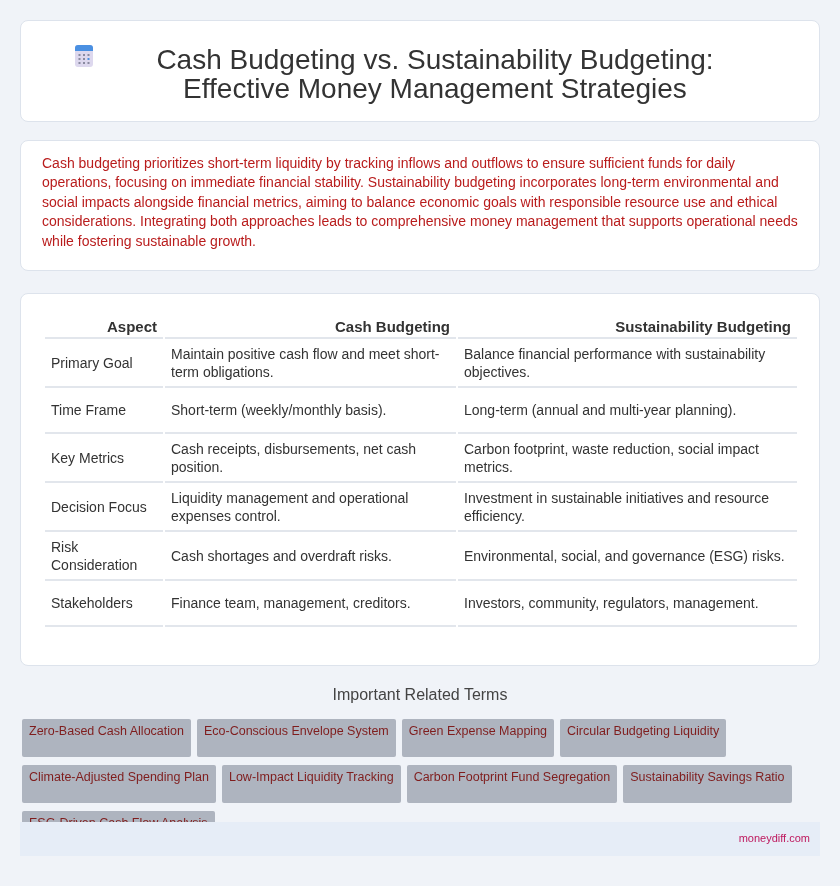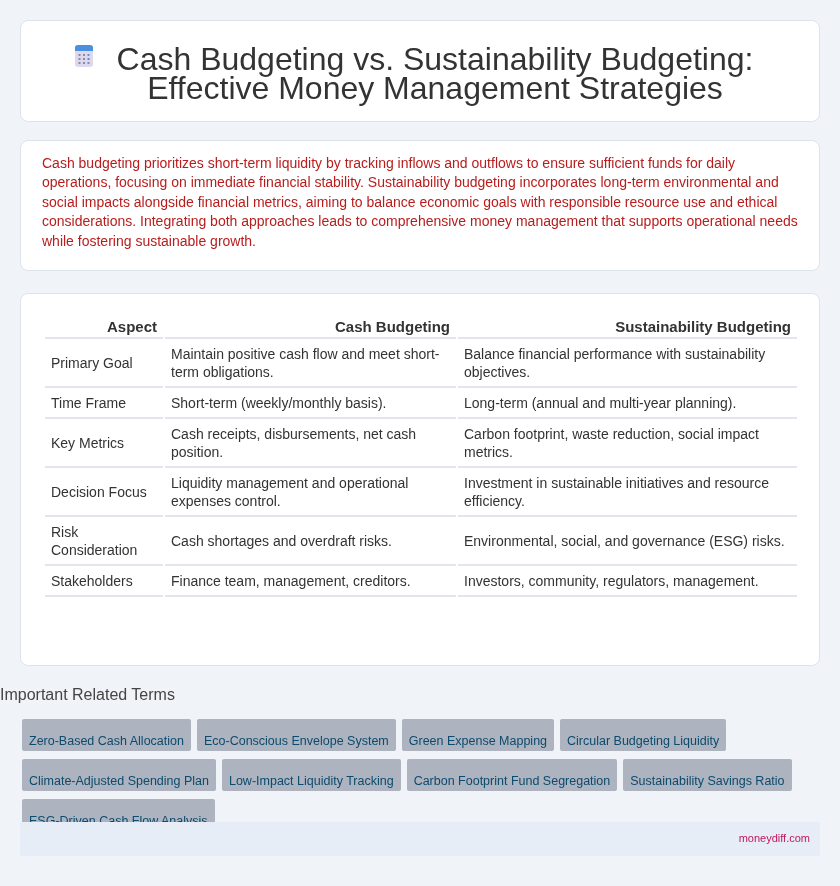--- a/index.html
+++ b/index.html
@@ -7,21 +7,21 @@
     body { font-family: "Liberation Sans", sans-serif; color: #333; position: relative; }
 
     .card {
       position: absolute; left: 20px; width: 800px;
       background: #ffffff; border: 1px solid #dde3ec; border-radius: 8px;
     }
     #header-card { top: 20px; height: 102px; }
     .title-wrap { position: absolute; left: 0; right: 0; top: 24px; text-align: center; }
     .title-icon { position: absolute; left: 54px; top: 24px; width: 18px; height: 22px; }
     .page-title {
-      font-size: 32px; line-height: 29px; color: #333; font-weight: normal;
+      font-size: 28px; line-height: 29px; color: #333; font-weight: normal;
       padding: 0 50px 0 80px; display: inline-block;
     }
 
     #intro-card { top: 140px; height: 131px; }
     .intro-text {
       position: absolute; left: 21px; right: 18px; top: 13px;
       font-size: 14px; line-height: 19.4px; color: #b91c1c;
     }
 
     #table-card { top: 293px; height: 373px; }
@@ -33,31 +33,31 @@
       font-weight: bold; color: #333; font-size: 15px; text-align: right;
       padding: 3px 6px 2px; border-bottom: 2px solid #e2e6ec; height: 22px;
     }
     table.compare td {
       padding: 4px 6px; line-height: 18px; color: #333; vertical-align: middle;
       border-bottom: 2px solid #e2e6ec;
     }
     table.compare td.aspect { width: 118px; }
     table.compare td.cash { width: 291px; }
     .row-2 td { height: 49px; }
-    .row-1 td { height: 31px; }
+    .row-1 td { height: 46px; }
 
     .related-title {
       position: absolute; left: 0; width: 840px; top: 686px;
-      font-size: 16px; color: #444;
+      text-align: center; font-size: 16px; color: #444;
     }
     .tags { position: absolute; left: 22px; top: 719px; width: 780px; }
     .tag-row { display: flex; gap: 6px; margin-bottom: 8px; }
     .tag {
-      background: #aeb4bf; color: #0c4a6e; font-size: 12.5px;
-      padding: 15px 7px; border-radius: 2px; height: 32px; line-height: 14px;
+      background: #aeb4bf; color: #7f1d1d; font-size: 12.5px;
+      padding: 5px 7px; border-radius: 2px; height: 38px; line-height: 14px;
       white-space: nowrap; cursor: pointer;
     }
 
     .footer {
       position: absolute; left: 20px; top: 822px; width: 800px; height: 34px;
       background: #e6edf7;
     }
     .footer-text {
       position: absolute; right: 10px; top: 10px; font-size: 11px; color: #be185d;
     }

